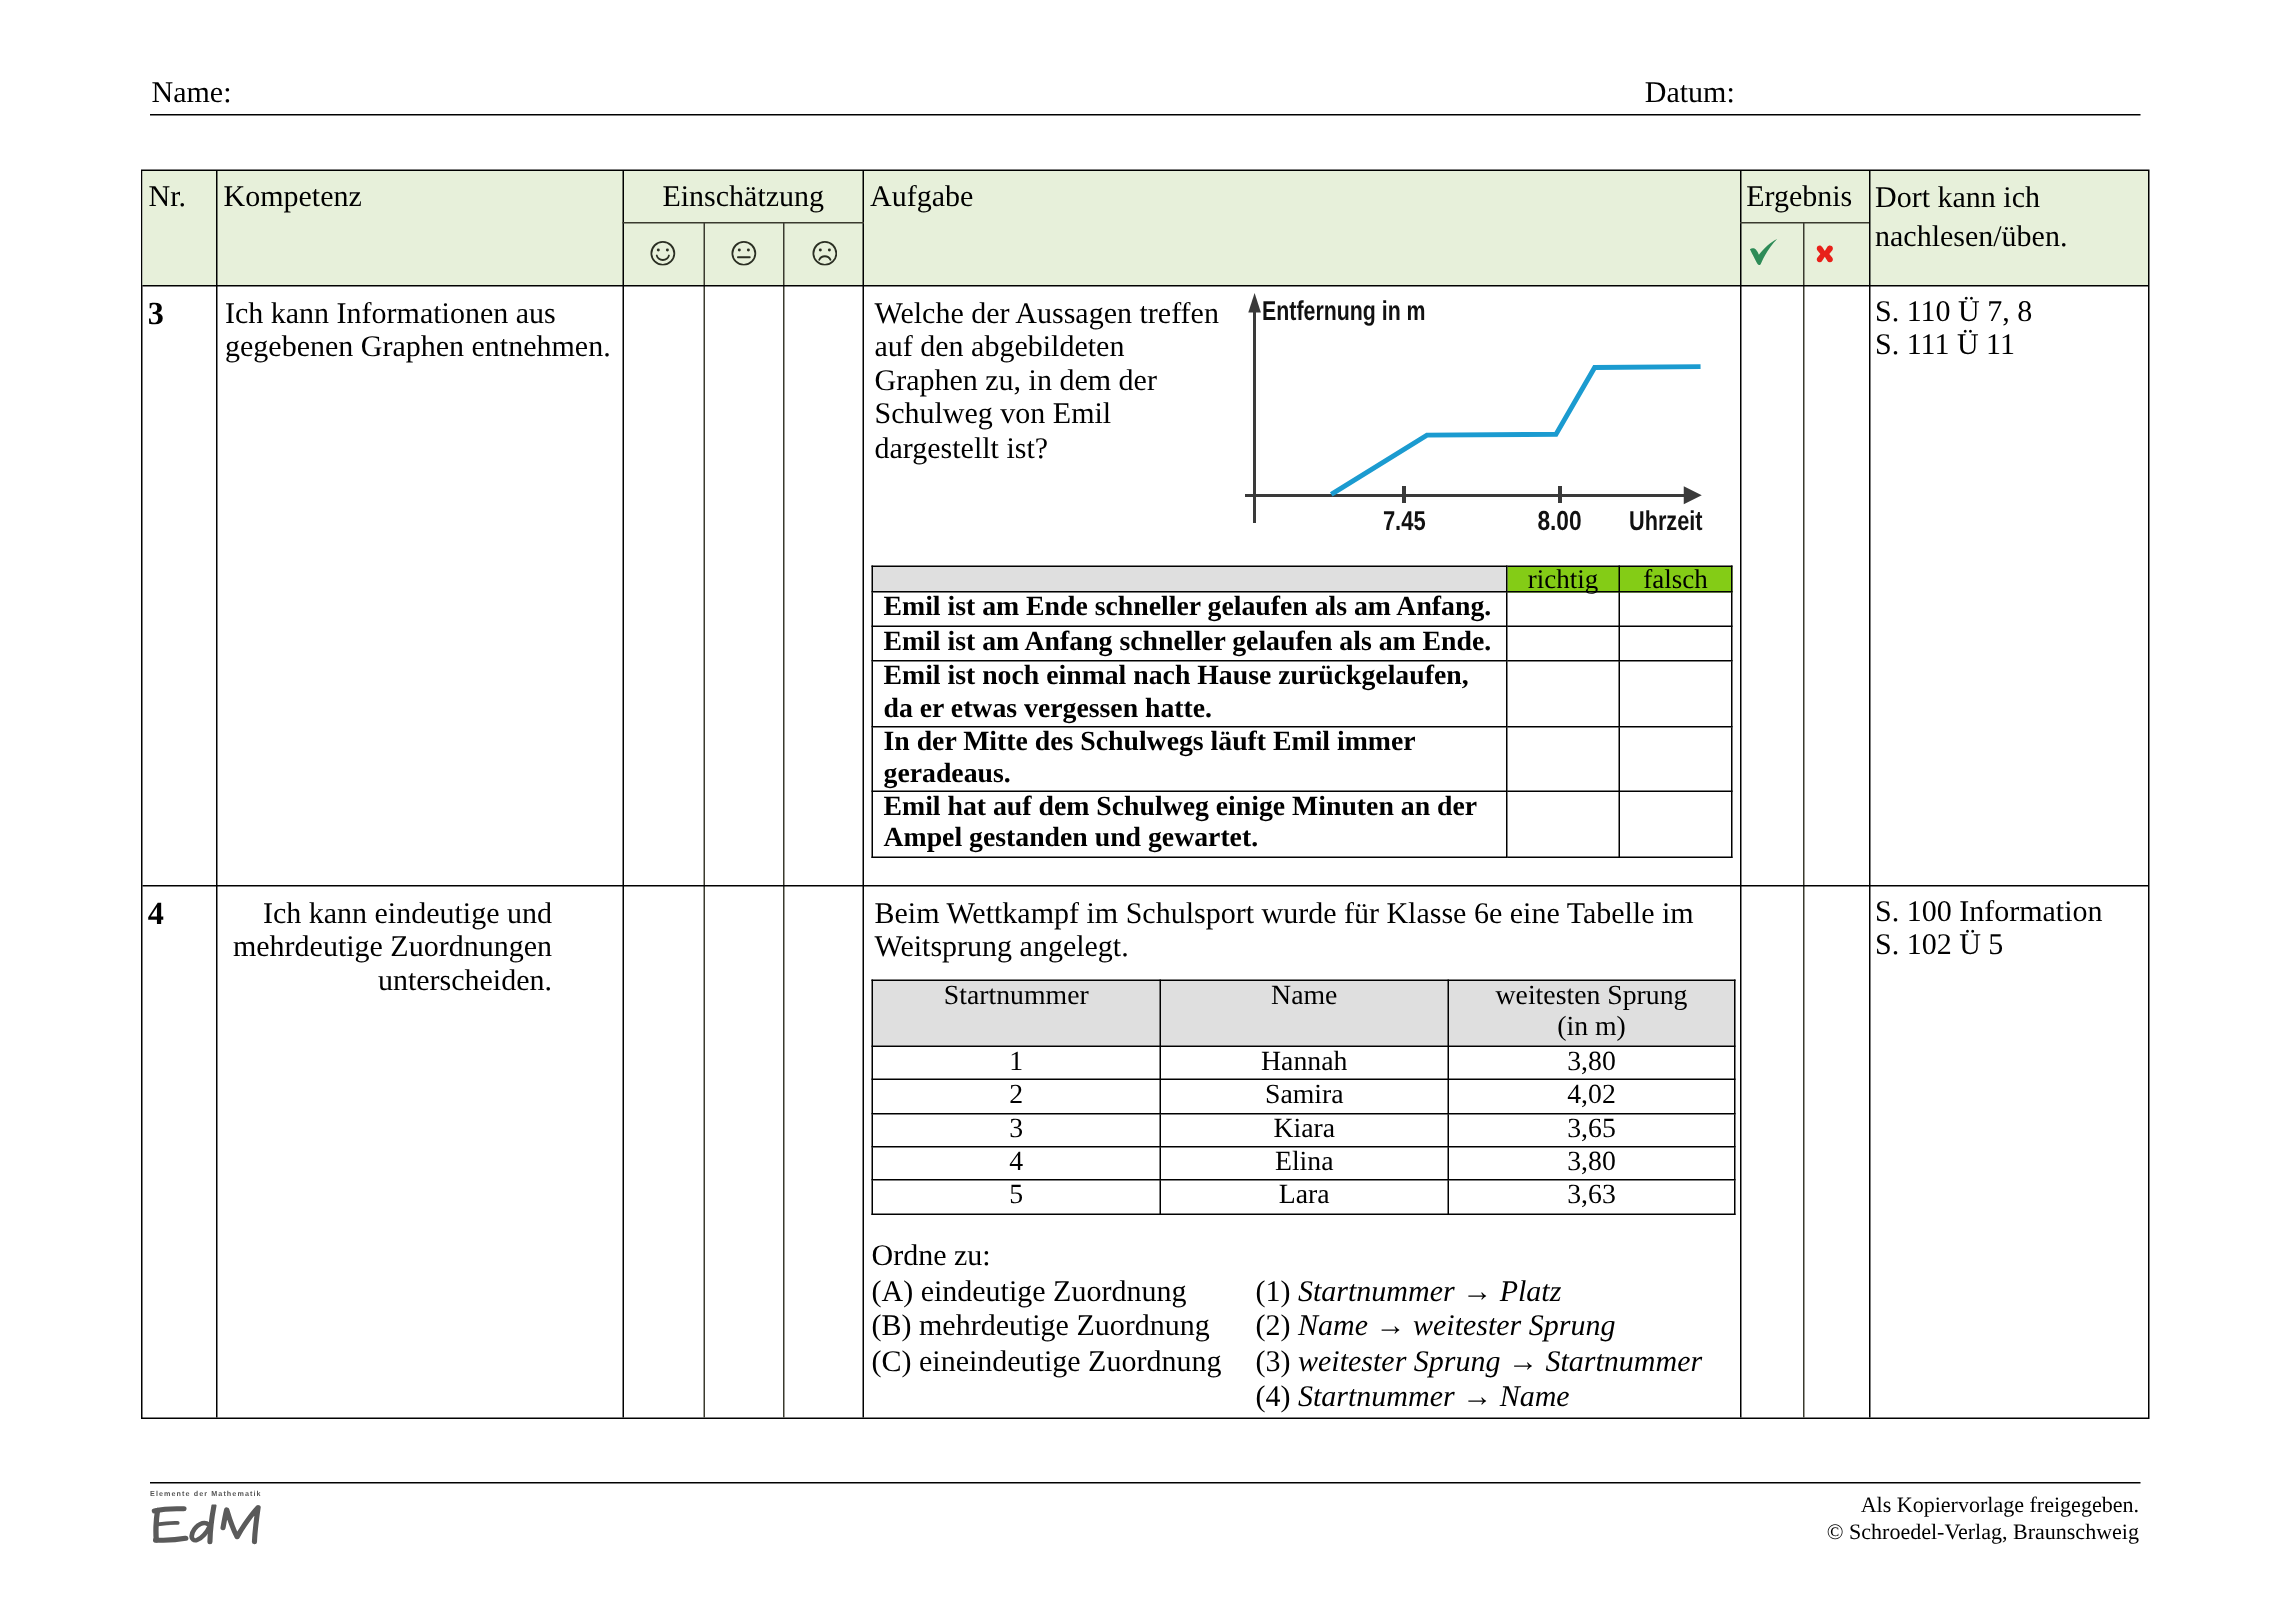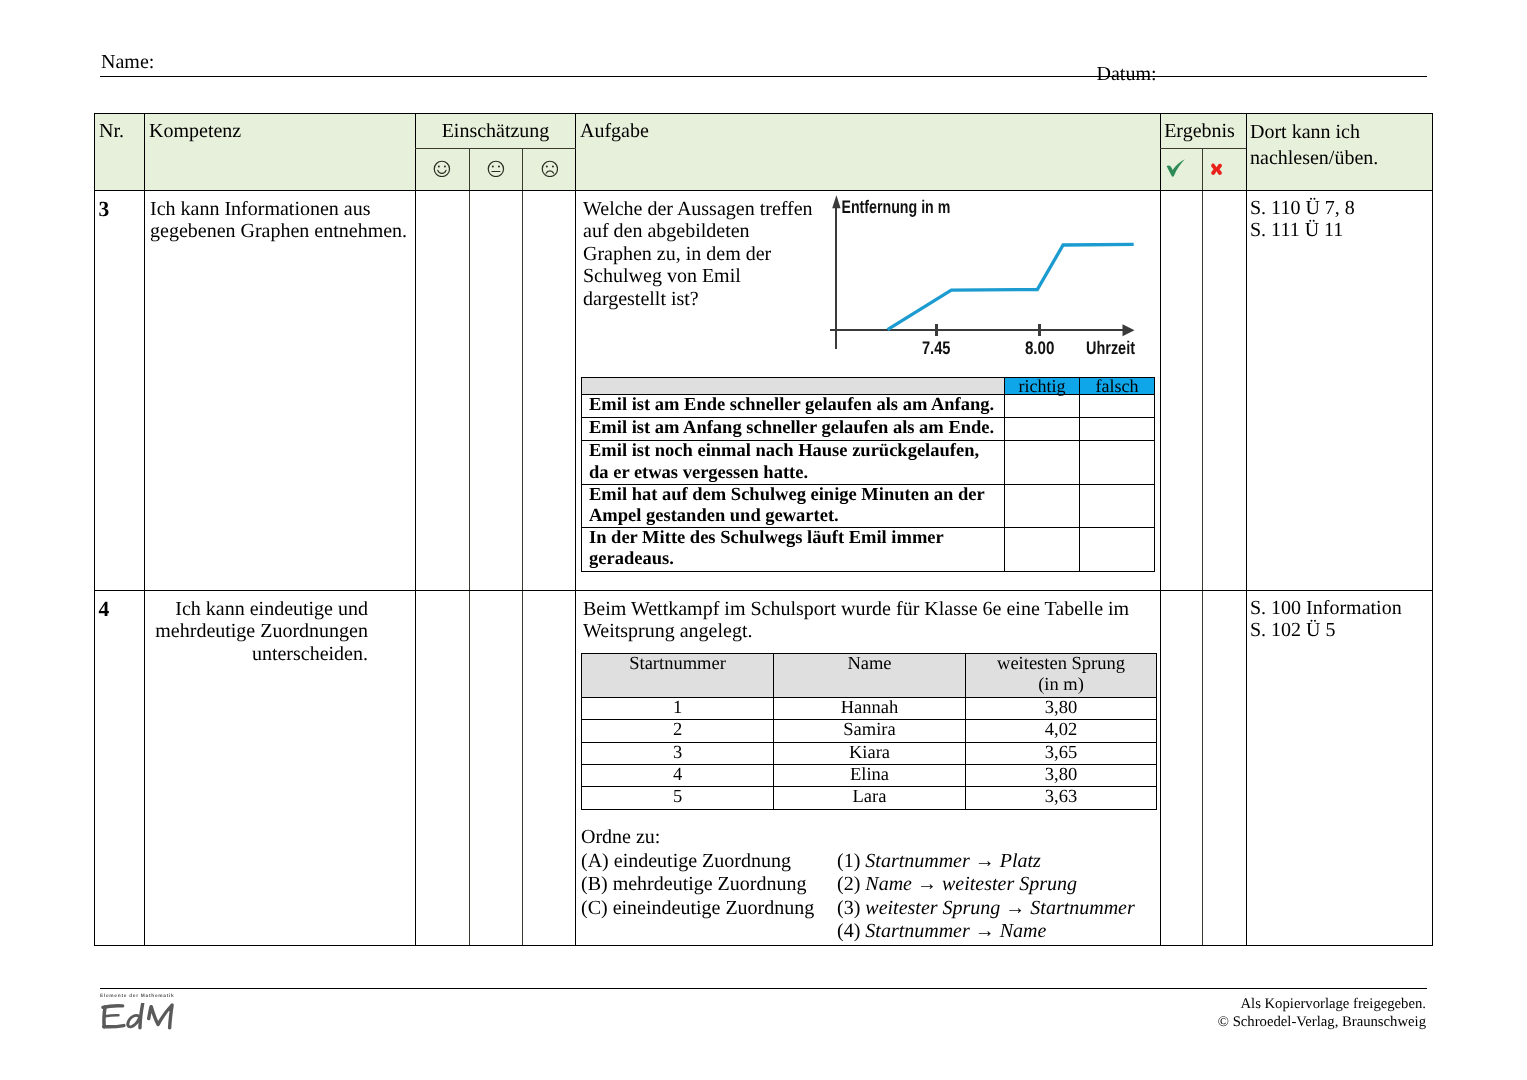--- a/index.html
+++ b/index.html
@@ -3,21 +3,21 @@
 <meta charset="utf-8">
 <style>
   html,body{margin:0;padding:0;}
   body{width:1527px;height:1080px;background:#ffffff;font-family:"Liberation Serif",serif;color:#000;overflow:hidden;-webkit-font-smoothing:antialiased;text-rendering:geometricPrecision;}
   .page{position:relative;width:1527px;height:858px;}
 
   
   .hdr{position:absolute;left:100px;top:50px;width:1327px;height:30px;}
   .hdr .lbl{position:absolute;top:0;font-size:20px;line-height:24px;}
   .hdr .name-lbl{left:1px;}
-  .hdr .date-lbl{left:996.5px;margin-top:12px;}
+  .hdr .date-lbl{left:996.5px;}
   .hdr .rule{position:absolute;left:-0.3px;top:26px;width:1327px;height:0;border-top:1.7px solid #000;}
 
   
   .tbl{position:absolute;left:94px;top:113px;width:1339px;height:833px;border:1.3px solid #000;box-sizing:border-box;}
   .tbl .cell{position:absolute;box-sizing:border-box;}
   .green{background:#e7f0da;}
   .vline{position:absolute;width:0;border-left:1.2px solid #000;}
   .hline{position:absolute;height:0;border-top:1.2px solid #000;}
   .thin-v{position:absolute;width:0;border-left:1px solid #3a3a2e;}
   .thin-h{position:absolute;height:0;border-top:1px solid #3a3a2e;}
@@ -33,21 +33,21 @@
   .task-txt{position:absolute;font-size:20px;line-height:22.4px;}
 
   
   .itbl{position:absolute;border-collapse:collapse;font-size:18.5px;table-layout:fixed;}
   .itbl td,.itbl th{border:1.3px solid #000;padding:0;font-weight:normal;vertical-align:top;box-sizing:border-box;}
 
   .stm td{height:23.2px;}
   .stm .c0{width:423px;padding:0 2px 0 7px;line-height:21.2px;font-weight:bold;}
   .stm .c1{width:75px;}
   .stm .c2{width:75px;}
-  .stm .stm-head td{background:#0ea5e9;height:17px;text-align:center;line-height:16px;font-size:18px;}
+  .stm .stm-head td{background:#84cc16;height:17px;text-align:center;line-height:16px;font-size:18px;}
   .stm .stm-head .c0{background:#dfdfdf;}
 
   .jmp th,.jmp td{text-align:center;line-height:21.4px;height:21.4px;}
   .jmp .jmp-head th{background:#dfdfdf;line-height:21.4px;height:43px;}
   .jmp .j0{width:192px;}
   .jmp .j1{width:192px;}
   .jmp .j2{width:191px;}
 
   .assign{font-size:20px;line-height:23.5px;}
   .assign-cols{position:relative;}
@@ -169,26 +169,26 @@
             <td class="c0">Emil ist am Anfang schneller gelaufen als am Ende.</td>
             <td class="c1"></td>
             <td class="c2"></td>
           </tr>
           <tr>
             <td class="c0">Emil ist noch einmal nach Hause zurückgelaufen, da er etwas vergessen hatte.</td>
             <td class="c1"></td>
             <td class="c2"></td>
           </tr>
           <tr>
+            <td class="c0">In der Mitte des Schulwegs läuft Emil immer geradeaus.</td>
+            <td class="c1"></td>
+            <td class="c2"></td>
+          </tr>
+          <tr>
             <td class="c0">Emil hat auf dem Schulweg einige Minuten an der Ampel gestanden und gewartet.</td>
-            <td class="c1"></td>
-            <td class="c2"></td>
-          </tr>
-          <tr>
-            <td class="c0">In der Mitte des Schulwegs läuft Emil immer geradeaus.</td>
             <td class="c1"></td>
             <td class="c2"></td>
           </tr>
         </tbody>
     </table>
 
     <div class="rownum" style="left:3.5px;top:484px;">4</div>
     <div class="komp" style="left:55px;top:484px;width:218px;text-align:right;">Ich kann eindeutige und mehrdeutige Zuordnungen unterscheiden.</div>
     <div class="ref" style="left:1155px;top:483px;width:210px;">
       <div>S. 100 Information</div>

